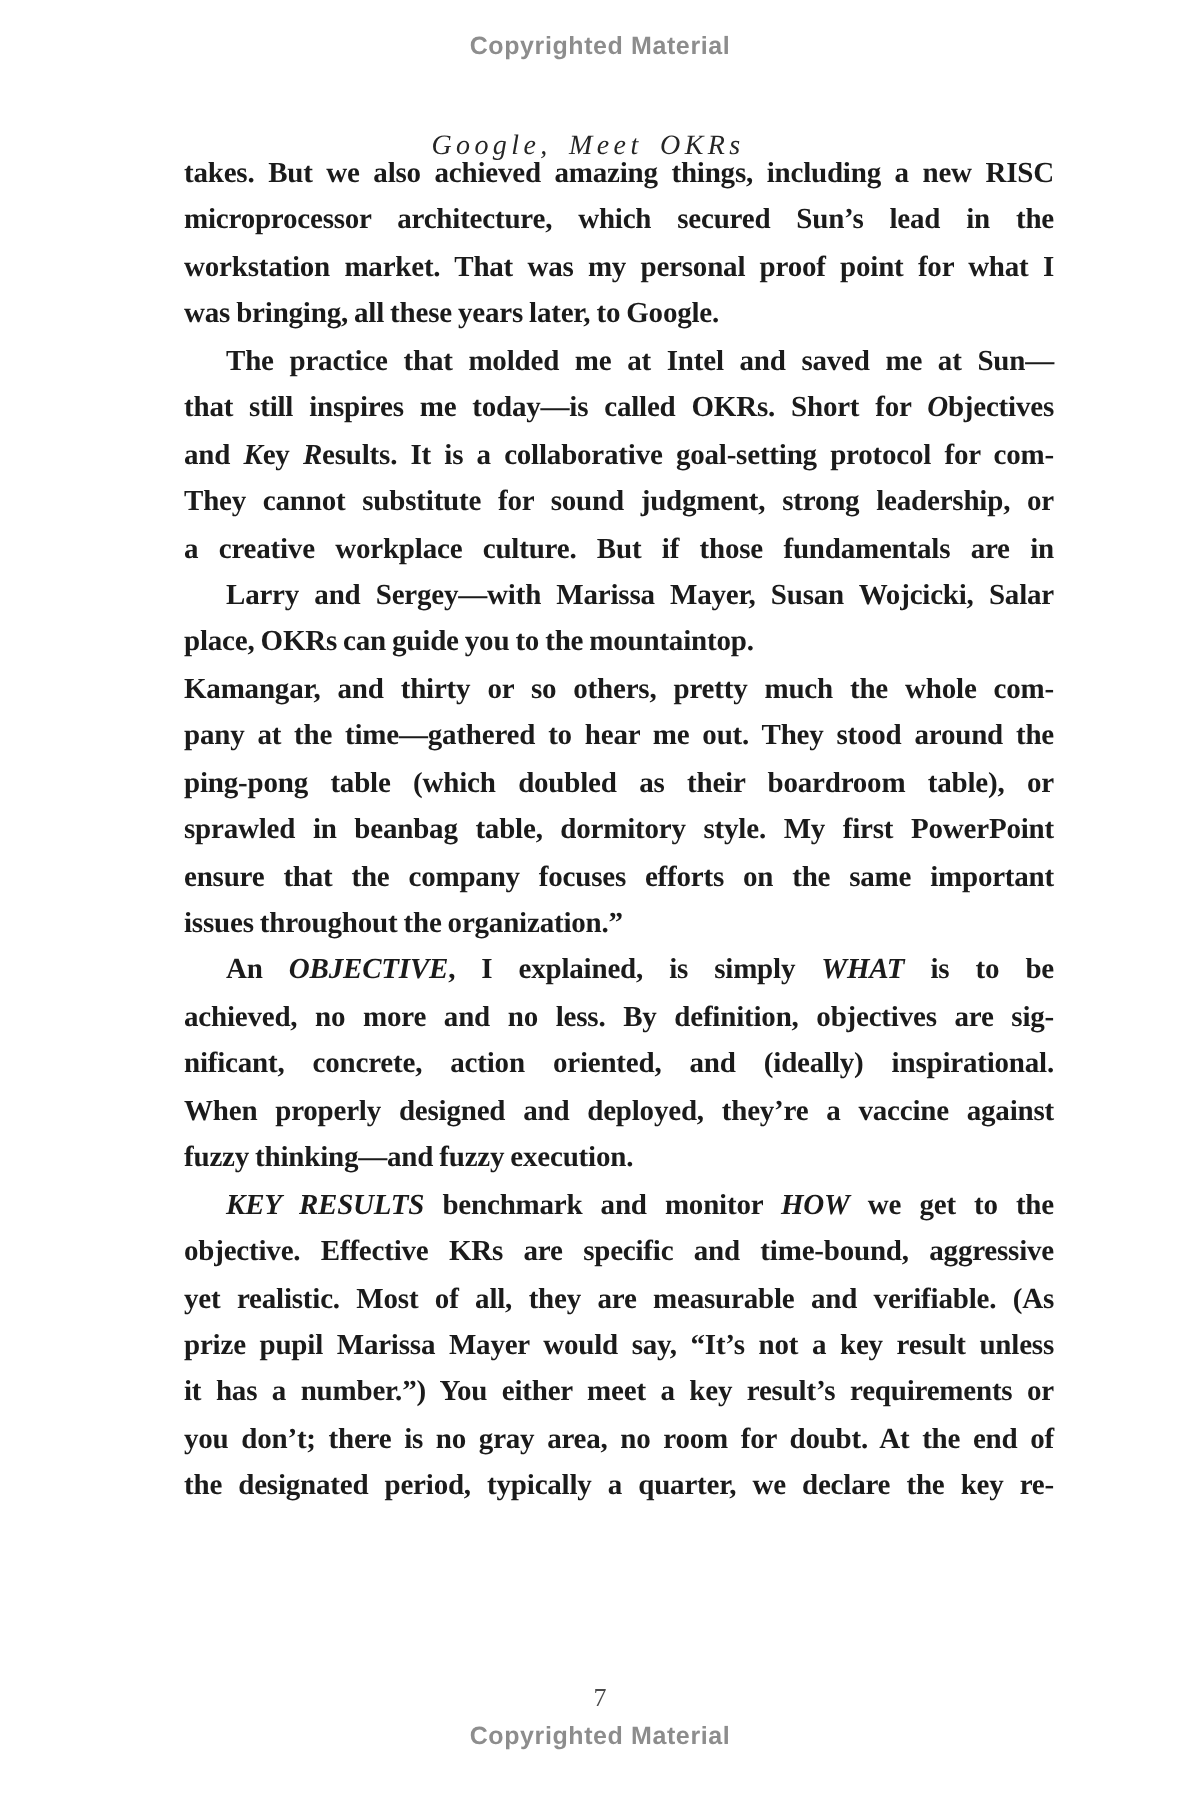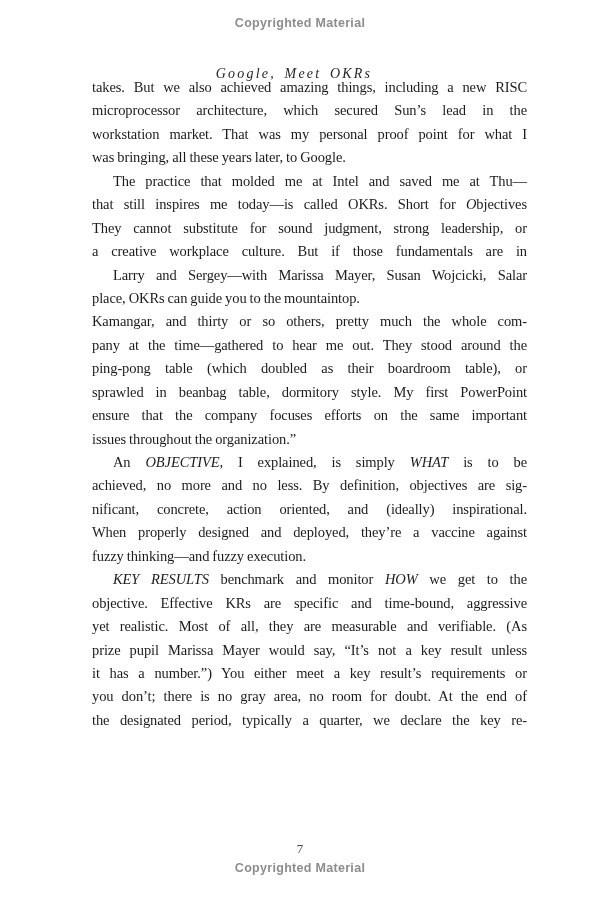--- a/index.html
+++ b/index.html
@@ -53,20 +53,21 @@
     letter-spacing: -0.1px;
     word-spacing: -0.5px;
   }
   .line {
     height: 23.45px;
     line-height: 23.45px;
     text-align: justify;
     text-align-last: justify;
     white-space: normal;
     overflow: visible;
+    font-weight: bold;
   }
   .line.end {
     text-align-last: left;
   }
   .line.indent {
     text-indent: 21px;
   }
   .line em {
     font-style: italic;
   }
@@ -87,22 +88,23 @@
 <div class="page">
   <div class="watermark top">Copyrighted Material</div>
 
   <div class="running-header">Google, Meet OKRs</div>
 
   <div class="body-text">
       <div class="line"><span>takes. But we also achieved amazing things, including a new RISC</span></div>
       <div class="line"><span>microprocessor architecture, which secured Sun’s lead in the</span></div>
       <div class="line"><span>workstation market. That was my personal proof point for what I</span></div>
       <div class="line end"><span>was bringing, all these years later, to Google.</span></div>
-      <div class="line indent"><span>The practice that molded me at Intel and saved me at Thu—</span></div>
+      <div class="line indent"><span>The practice that molded me at Intel and saved me at Sun—</span></div>
       <div class="line"><span>that still inspires me today—is called OKRs. Short for </span><em>O</em><span>bjectives</span></div>
+      <div class="line"><span>and </span><em>K</em><span>ey </span><em>R</em><span>esults. It is a collaborative goal-setting protocol for com-</span></div>
       <div class="line"><span>They cannot substitute for sound judgment, strong leadership, or</span></div>
       <div class="line"><span>a creative workplace culture. But if those fundamentals are in</span></div>
       <div class="line indent"><span>Larry and Sergey—with Marissa Mayer, Susan Wojcicki, Salar</span></div>
       <div class="line end"><span>place, OKRs can guide you to the mountaintop.</span></div>
       <div class="line"><span>Kamangar, and thirty or so others, pretty much the whole com-</span></div>
       <div class="line"><span>pany at the time—gathered to hear me out. They stood around the</span></div>
       <div class="line"><span>ping-pong table (which doubled as their boardroom table), or</span></div>
       <div class="line"><span>sprawled in beanbag table, dormitory style. My first PowerPoint</span></div>
       <div class="line"><span>ensure that the company focuses efforts on the same important</span></div>
       <div class="line end"><span>issues throughout the organization.”</span></div>

